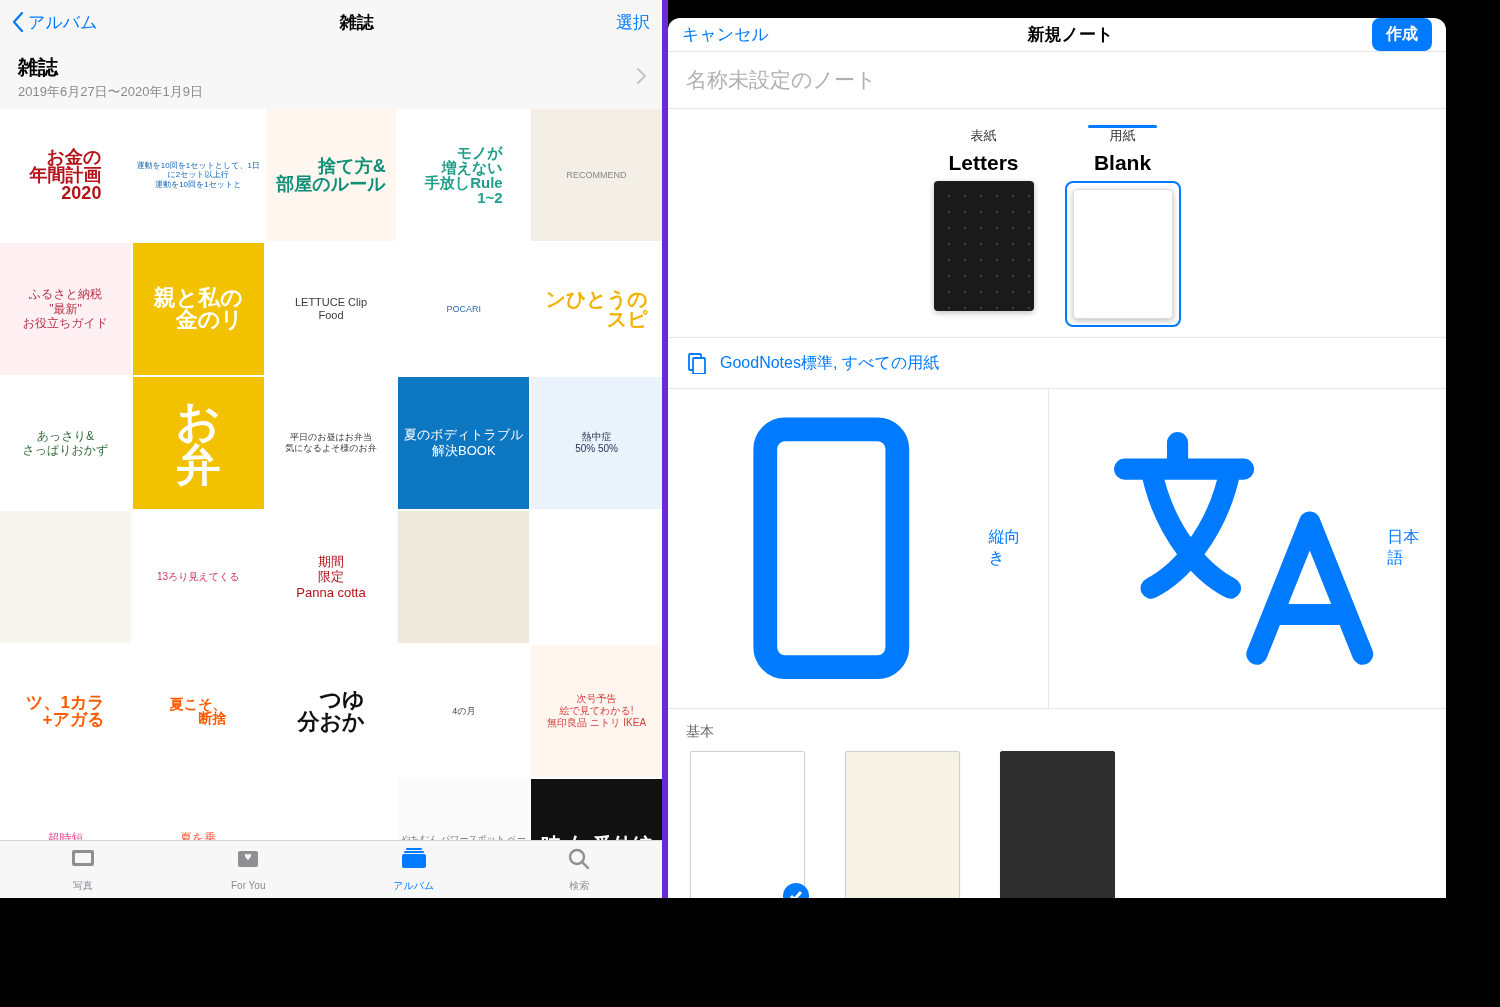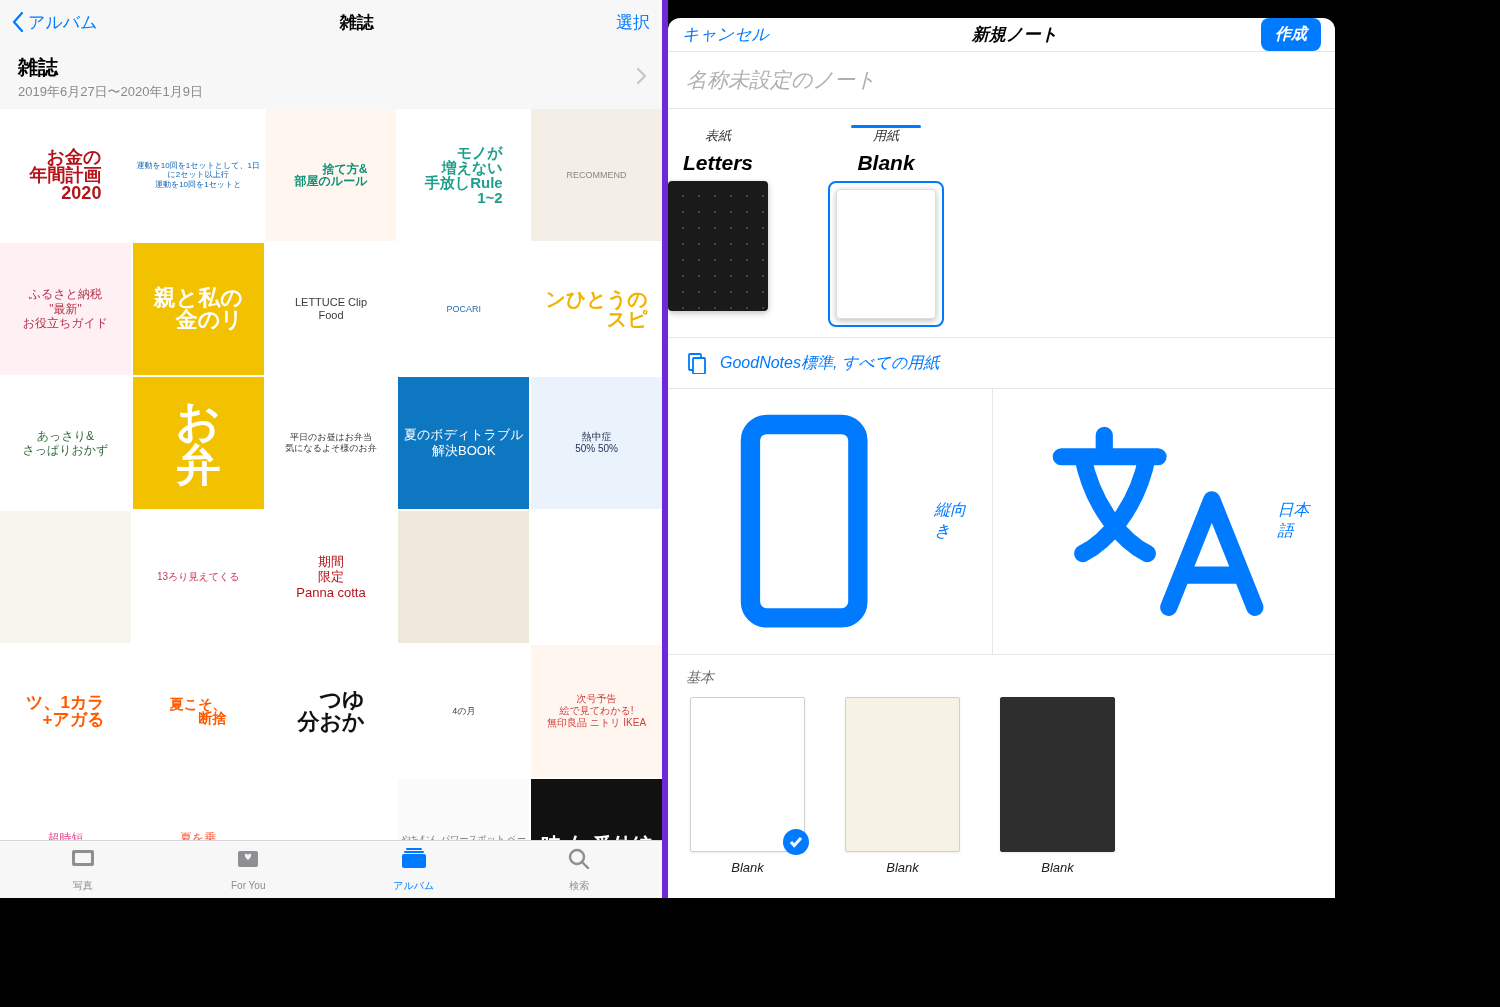--- a/index.html
+++ b/index.html
@@ -30,30 +30,30 @@
 .cell .bg { position: absolute; inset: 0; }
 .cell .big { position: relative; font-weight: 800; line-height: 1; white-space: pre-line; text-align: right; }
 .cell .small { position: relative; font-size: 9px; line-height: 1.2; white-space: pre-line; text-align: center; }
 
 .tabbar { height: 58px; background: #f7f7f8; border-top: 1px solid #d6d6d8; display: flex; }
 .tabbar .tab { flex: 1; display: flex; flex-direction: column; align-items: center; justify-content: center; gap: 10px; color: #8e8e93; font-size: 10px; cursor: pointer; }
 .tabbar .tab.active { color: #007aff; }
 .tabbar svg { width: 26px; height: 22px; }
 
 
-.gn { position: absolute; left: 668px; top: 0; width: 667px; height: 898px; background: #000; font-style: italic; }
+.gn { position: absolute; left: 668px; top: 0; width: 778px; height: 898px; background: #000; }
 .gn-round { position: absolute; left: 0; top: 18px; right: 0; bottom: 0; background: #fff; border-top-left-radius: 12px; border-top-right-radius: 12px; display: flex; flex-direction: column; overflow: hidden; }
 .gn-nav { height: 50px; display: flex; align-items: center; justify-content: space-between; padding: 0 14px; border-bottom: 1px solid #e5e5ea; }
 .gn-cancel { color: #007aff; font-size: 17px; cursor: pointer; }
 .gn-title { font-size: 17px; font-weight: 600; }
 .gn-create { background: #007aff; color: #fff; font-size: 16px; font-weight: 600; padding: 6px 14px; border-radius: 8px; cursor: pointer; }
 
 .gn-name { padding: 14px 18px; font-size: 21px; color: #b0b0b4; border-bottom: 1px solid #e5e5ea; }
 
-.gn-covers { display: flex; justify-content: flex-start; gap: 60px; padding: 18px 0 10px; border-bottom: 1px solid #e5e5ea; }
+.gn-covers { display: flex; justify-content: center; gap: 31px; padding: 18px 0 10px; border-bottom: 1px solid #e5e5ea; }
 .cover-col { display: flex; flex-direction: column; align-items: center; gap: 6px; }
 .cover-col .lbl1 { font-size: 13px; color: #333; }
 .cover-col .lbl2 { font-size: 21px; font-weight: 700; }
 .cover-thumb { width: 100px; height: 130px; border-radius: 4px; box-shadow: 0 2px 6px rgba(0,0,0,.25); position: relative; }
 .cover-thumb.dark { background: #1a1a1a; }
 .cover-thumb.dark::after { content: ""; position: absolute; inset: 0; background-image: radial-gradient(#444 1px, transparent 1px); background-size: 16px 16px; background-position: 7px 7px; border-radius: 4px; }
 .cover-col.sel { position: relative; }
 .cover-col.sel .selwrap { border: 2px solid #007aff; border-radius: 8px; padding: 6px; }
 .cover-col.sel .tabline { position: absolute; top: -2px; left: 20%; right: 20%; height: 3px; background: #007aff; border-radius: 2px; }
 .cover-thumb.white { background: #fff; border: 1px solid #ddd; }
@@ -112,21 +112,21 @@
 年間計画
 2020</div>
         </div>
         <div class="cell">
           <div class="bg" style="background: rgb(255, 255, 255);"></div>
           <div class="small" style="color: rgb(11, 98, 181); font-size: 8px;">運動を10回を1セットとして、1日に2セット以上行
 運動を10回を1セットと</div>
         </div>
         <div class="cell">
           <div class="bg" style="background: rgb(255, 247, 239);"></div>
-          <div class="big" style="color: rgb(15, 143, 120); font-size: 12px;">捨て方&amp;
+          <div class="big" style="color: rgb(15, 143, 120); font-size: 18px;">捨て方&amp;
 部屋のルール</div>
         </div>
         <div class="cell">
           <div class="bg" style="background: rgb(255, 255, 255);"></div>
           <div class="big" style="color: rgb(31, 158, 138); font-size: 15px;">モノが
 増えない
 手放しRule
 1~2</div>
         </div>
         <div class="cell">

